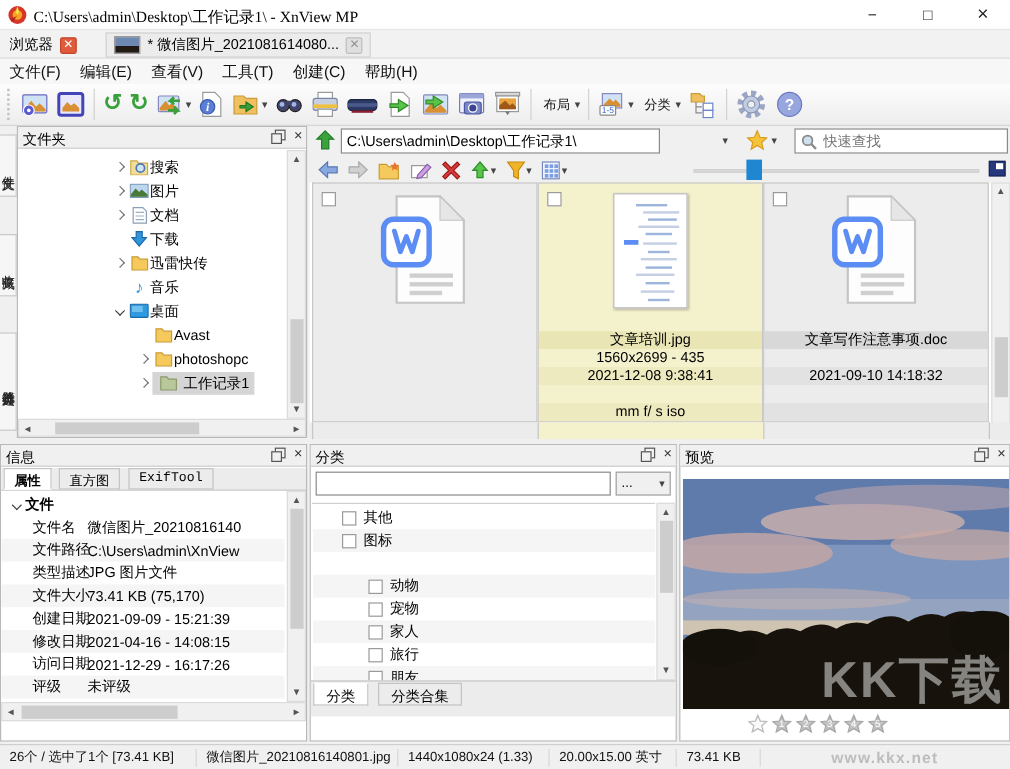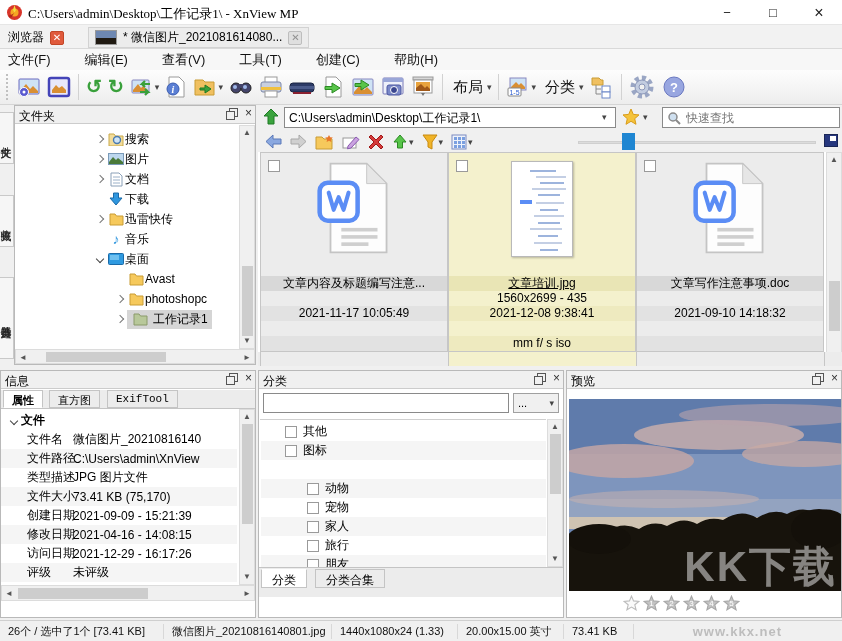--- a/index.html
+++ b/index.html
@@ -15,34 +15,34 @@
   .winbtn { top:0; width:46px; height:25px; display:flex; align-items:center; justify-content:center;
             font-size:13px; color:#222; }
   
   #tabbar { left:0; top:25px; width:842px; height:24px; background:#f2f2f2; border-bottom:1px solid #d9d9d9; }
   .dtab { top:2px; height:21px; display:flex; align-items:center; gap:6px; padding:0 6px; font-size:12px; }
   .tab-close { width:14px; height:14px; font-size:10px; line-height:12px; text-align:center; border-radius:2px; }
   .tab-close.red { background:#e05a3c; color:#fff; border:1px solid #c24627; }
   .tab-close.gray { background:#dfdfdf; color:#909090; border:1px solid #bdbdbd; }
   #tab2-thumb { width:22px; height:15px; background:linear-gradient(180deg,#6e88b2 55%,#201a12 55%); border:1px solid #999; }
   
-  #menubar { left:0; top:49px; width:842px; height:21px; background:#f7f7f7; display:flex; align-items:center; padding-left:8px; gap:34px; }
+  #menubar { left:0; top:49px; width:842px; height:21px; background:#f7f7f7; display:flex; align-items:center; padding-left:8px; gap:16px; }
   .menu-item { font-size:13px; color:#111; }
   
   #toolbar { left:0; top:70px; width:842px; height:35px; background:linear-gradient(180deg,#fdfdfd,#ededed);
              border-bottom:1px solid #d5d5d5; display:flex; align-items:center; padding-left:6px; }
   .tbtn { height:30px; display:flex; align-items:center; justify-content:center; padding:0 3px; gap:1px; }
   .tsep { width:1px; height:26px; background:#d2d2d2; margin:0 4px; }
   .grip { width:4px; height:26px; border-left:2px dotted #c0c0c0; margin-right:4px; }
   .caret { font-size:9px; color:#444; }
-  .tlabel { font-size:15px; color:#111; padding:0 3px; }
+  .tlabel { font-size:11px; color:#111; padding:0 3px; }
   .glyph-green { font-size:19px; font-weight:bold; color:#39a03b; line-height:20px; }
   
   #addr-row { left:258px; top:105px; width:584px; height:26px; background:#f0f0f0; }
-  #path-combo { left:26px; top:2px; width:332px; height:21px; background:#fff; border:1px solid #8a8a8a;
+  #path-combo { left:26px; top:2px; width:266px; height:21px; background:#fff; border:1px solid #8a8a8a;
                 font-size:12px; padding:2px 16px 0 4px; white-space:nowrap; overflow:hidden; }
   #path-caret { left:344px; top:7px; }
   #search-box { left:404px; top:2px; width:178px; height:21px; background:#fff; border:1px solid #8a8a8a;
                 display:flex; align-items:center; padding-left:4px; gap:5px; }
   #search-box input { border:0; outline:0; font-size:12px; width:130px; font-family:"Liberation Sans",sans-serif; background:transparent; }
   #tools-row { left:258px; top:131px; width:584px; height:21px; background:#f0f0f0; display:flex; align-items:center; padding-left:4px; gap:2px; }
   .sbtn { height:20px; display:flex; align-items:center; justify-content:center; padding:0 3px; gap:1px; }
   #size-slider-track { left:320px; top:10px; width:238px; height:3px; background:#dcdcdc; border:1px solid #cfcfcf; }
   #size-slider-handle { left:364px; top:2px; width:13px; height:17px; background:#1f86d2; }
   #pane-toggle { left:566px; top:3px; width:14px; height:13px; background:#26377e; border:1px solid #1a2656; }
@@ -75,21 +75,21 @@
   #thumb-area { left:258px; top:152px; width:584px; height:214px; background:#fff; }
   .cell { position:absolute; top:0; width:188px; height:200px; border:1px solid #c6c6c6; background:#ececec; }
   .cell .rows { position:absolute; left:0; right:0; bottom:0; }
   .nrow { height:15px; font-size:12px; text-align:center; line-height:15px; white-space:nowrap; overflow:hidden; }
   .cell .cb { position:absolute; left:7px; top:7px; }
   .cb { width:12px; height:12px; background:#fff; border:1px solid #9a9a9a; display:inline-block; }
   .docwrap { position:absolute; left:0; top:8px; width:100%; display:flex; justify-content:center; }
   .c-norm .n1 { background:#d8d8d8; } .c-norm .n2 { background:#ececec; }
   .c-norm .n3 { background:#e2e2e2; } .c-norm .n4 { background:#ececec; } .c-norm .n5 { background:#e2e2e2; }
   .c-sel { background:#f4f1cd; }
-  .c-sel .n1 { background:#e9e5b5;text-decoration:underline; } .c-sel .n2 { background:#f4f1cd; }
+  .c-sel .n1 { background:#e9e5b5; } .c-sel .n2 { background:#f4f1cd; }
   .c-sel .n3 { background:#eeeabf; } .c-sel .n4 { background:#f4f1cd; } .c-sel .n5 { background:#eeeabf; }
   #jpg-thumb { width:62px; height:96px; background:#fff; border:1px solid #b9b9b9; box-shadow:1px 1px 2px rgba(0,0,0,.25); position:relative; }
   #jpg-thumb .tl { position:absolute; background:#9db4dd; height:2px; }
   #partial-row { left:258px; top:352px; width:584px; height:14px; background:#ececec; }
   .pcol { position:absolute; top:0; height:14px; border-left:1px solid #c6c6c6; }
   
   #info-panel { left:0; top:370px; width:256px; height:248px; }
   .ptab { position:absolute; top:0; height:18px; font-size:11px; padding:2px 8px; background:#ececec;
           border:1px solid #c4c4c4; }
   .ptab.active { background:#fff; border-bottom:1px solid #fff; font-weight:bold; }
@@ -535,27 +535,20 @@
       <div class="docwrap">
         <svg viewBox="0 0 84 104" width="76" height="94">
           <path d="M16 3 h40 l22 22 v76 H16z" fill="#fdfdfd" stroke="#c4c4c4" stroke-width="2"></path>
           <path d="M56 3 l22 22 h-22 z" fill="#e6e6e6" stroke="#c4c4c4"></path>
           <rect x="4" y="24" width="42" height="42" rx="9" fill="#fff" stroke="#5b8df5" stroke-width="5"></rect>
           <path d="M14 35 l5.5 19 5.5 -14 5.5 14 5.5 -19" fill="none" stroke="#5b8df5" stroke-width="4.5" stroke-linecap="round" stroke-linejoin="round"></path>
           <rect x="28" y="74" width="40" height="4" fill="#cfcfcf"></rect>
           <rect x="28" y="82" width="40" height="4" fill="#cfcfcf"></rect>
           <rect x="28" y="90" width="30" height="4" fill="#cfcfcf"></rect>
         </svg>
-      </div>
-      <div class="rows">
-        <div class="nrow n1">文章内容及标题编写注意...</div>
-        <div class="nrow n2"></div>
-        <div class="nrow n3">2021-11-17 10:05:49</div>
-        <div class="nrow n4"></div>
-        <div class="nrow n5"></div>
       </div>
     </div>
 
     <div class="cell c-sel" style="left:190px">
       <span class="cb"></span>
       <div class="docwrap">
         <div id="jpg-thumb">
           <span class="tl" style="left:18px;top:8px;width:26px"></span>
           <span class="tl" style="left:24px;top:14px;width:30px;background:#c4cfe4"></span>
           <span class="tl" style="left:28px;top:20px;width:24px"></span>

